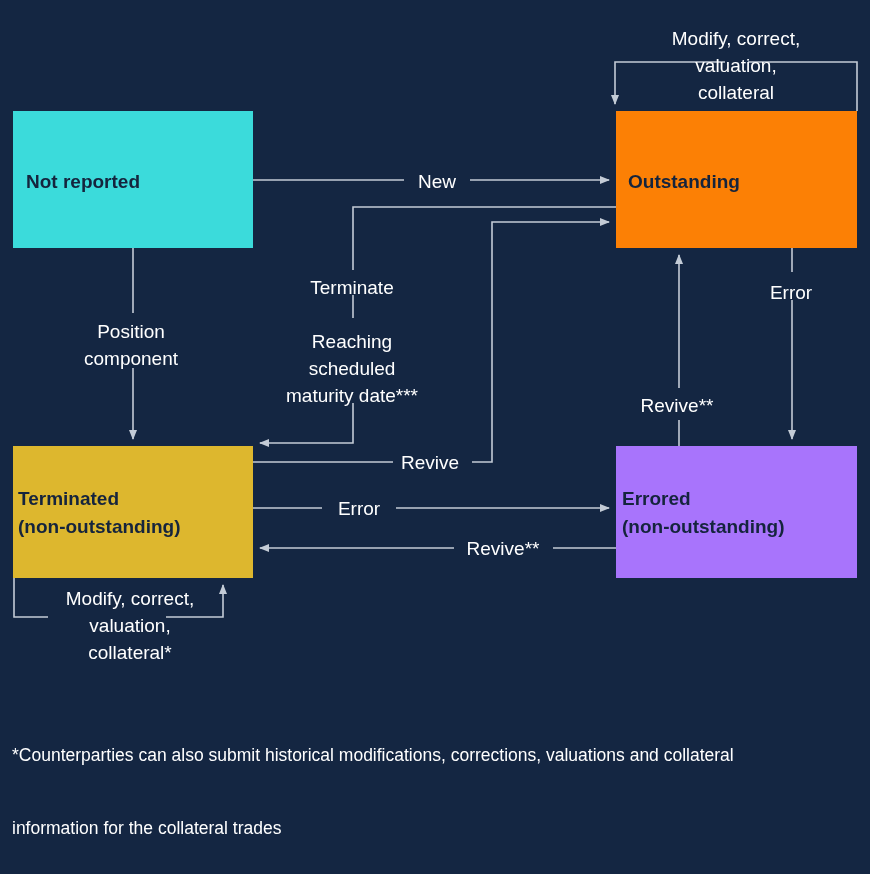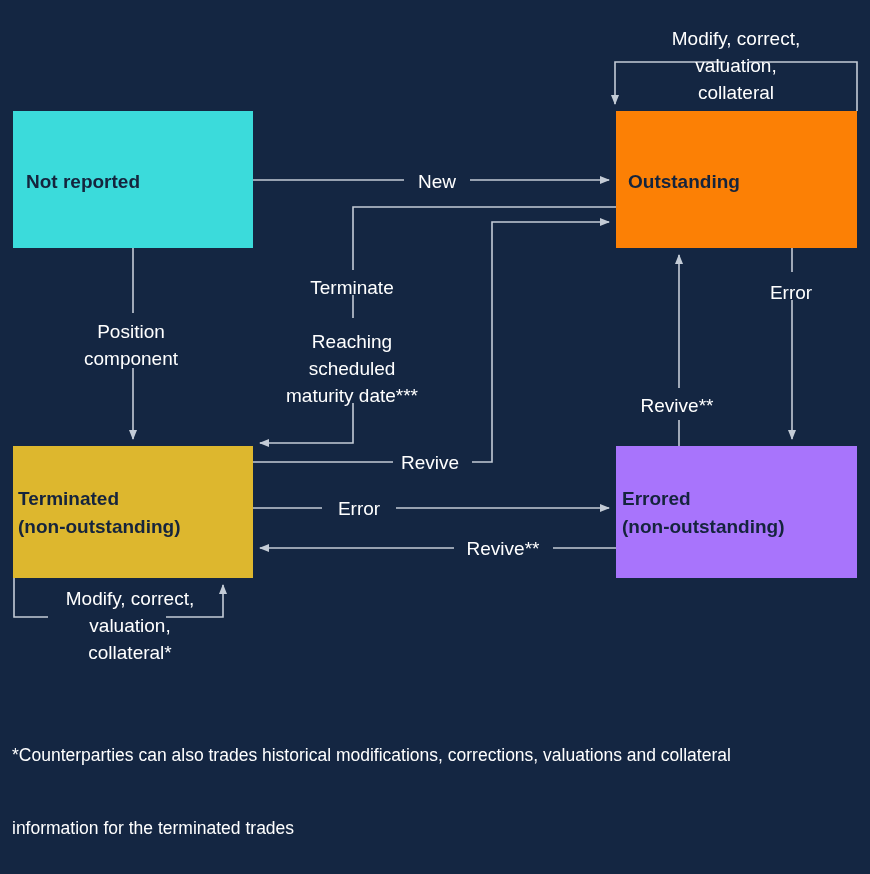--- a/index.html
+++ b/index.html
@@ -139,21 +139,21 @@
       <path class="edge-line" d="M14,578 L14,617 L48,617"></path>
       <path class="edge-line" d="M166,617 L223,617 L223,585" marker-end="url(#arrow)"></path>
       <text class="edge-label" x="130" y="605" text-anchor="middle">Modify, correct,</text>
       <text class="edge-label" x="130" y="632" text-anchor="middle">valuation,</text>
       <text class="edge-label" x="130" y="659" text-anchor="middle">collateral*</text>
     </g>
 
   </svg>
 
   <div class="footnotes">
-    <span class="fn-line">*Counterparties can also trades historical modifications, corrections, valuations and collateral</span>
-    <span class="fn-line">information for the terminated trades</span>
+    <span class="fn-line">*Counterparties can also submit historical modifications, corrections, valuations and collateral</span>
+    <span class="fn-line">information for the collateral trades</span>
     
     
     
     
   </div>
 
 </div>
 
 </body></html>

